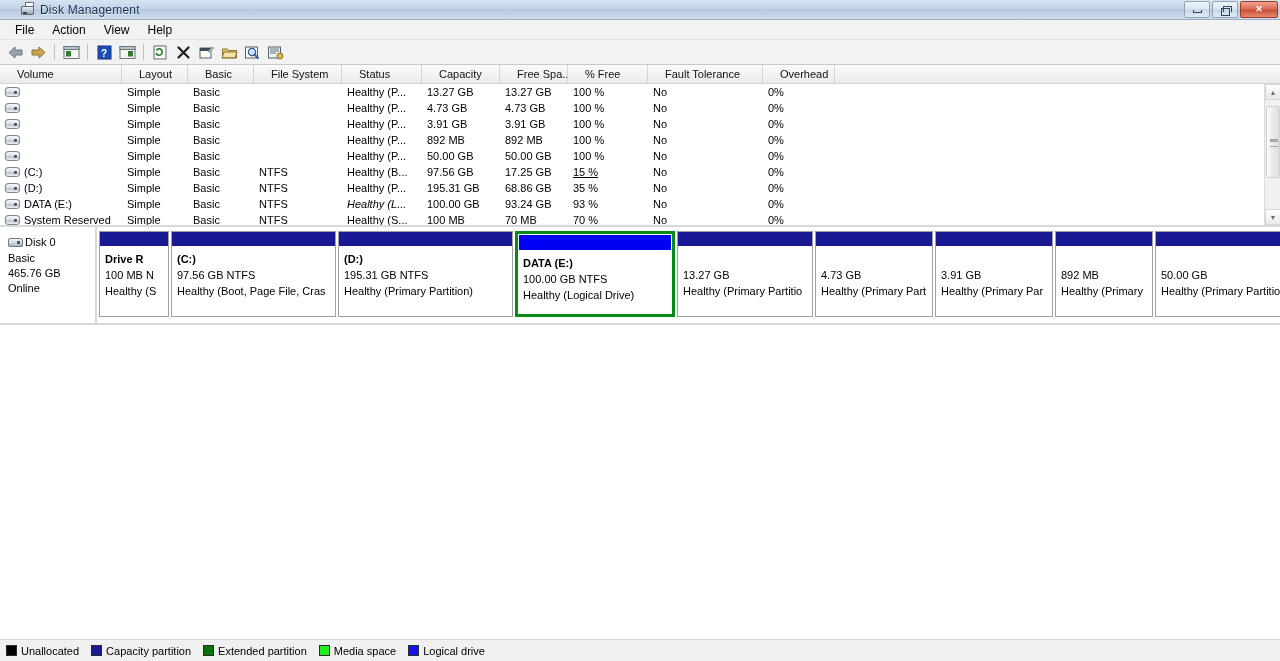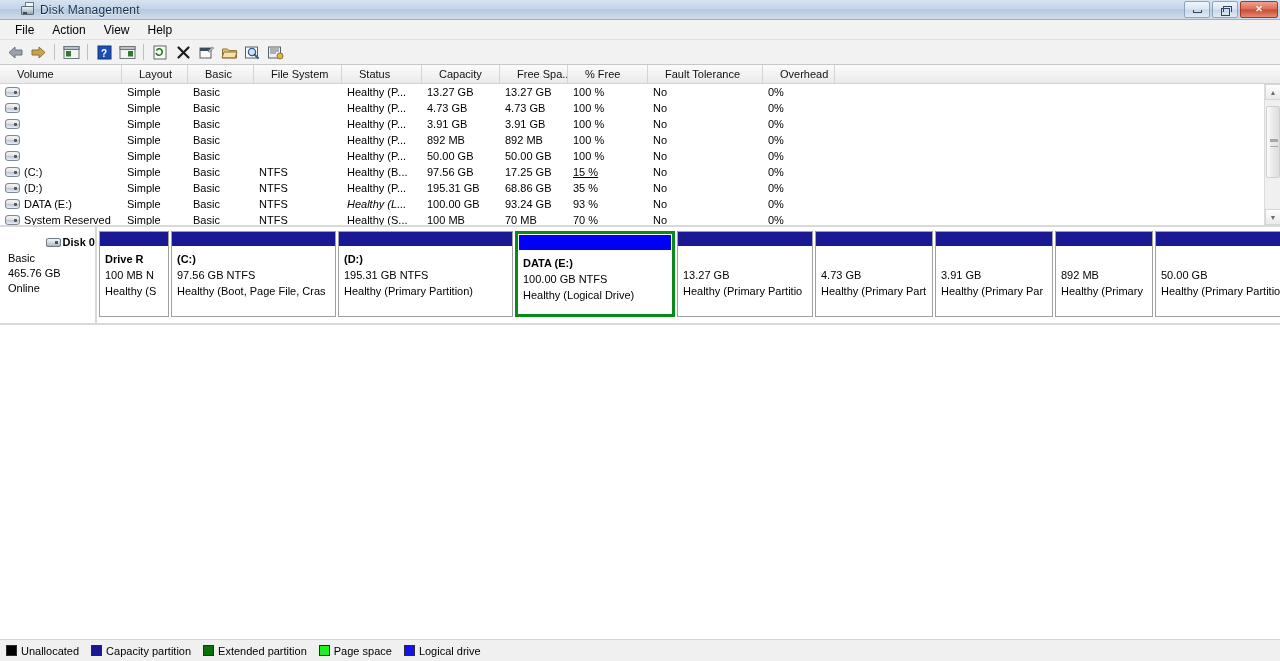--- a/index.html
+++ b/index.html
@@ -221,24 +221,23 @@
   .disk-info {
     width: 97px;
     flex: 0 0 97px;
     border-right: 2px solid #d9d9d9;
     padding: 8px 0 0 8px;
     font-size: 11px;
     line-height: 15px;
     color: #000;
   }
   .disk-title {
-    font-weight: bold;
+    font-weight: normal;
     display: flex; align-items: center;
     margin-bottom: 1px;
-    justify-content: flex-end;
   }
   .disk-glyph {
     width: 15px; height: 9px;
     margin-right: 2px;
     background: linear-gradient(to bottom, #f2f5f8 0%, #d3dae1 50%, #aeb8c2 100%);
     border: 1px solid #6e7a87;
     border-radius: 3px / 2px;
     position: relative;
     flex: 0 0 auto;
   }
@@ -692,19 +691,19 @@
     <span class="legend-item">
       <span class="swatch" style="background: rgb(25, 25, 147);"></span>
       <span>Capacity partition</span>
     </span>
     <span class="legend-item">
       <span class="swatch" style="background: rgb(7, 115, 7);"></span>
       <span>Extended partition</span>
     </span>
     <span class="legend-item">
       <span class="swatch" style="background: rgb(34, 238, 34);"></span>
-      <span>Page space</span>
+      <span>Media space</span>
     </span>
     <span class="legend-item">
       <span class="swatch" style="background: rgb(18, 18, 240);"></span>
       <span>Logical drive</span>
     </span>
   </div>
 
 </body></html>

